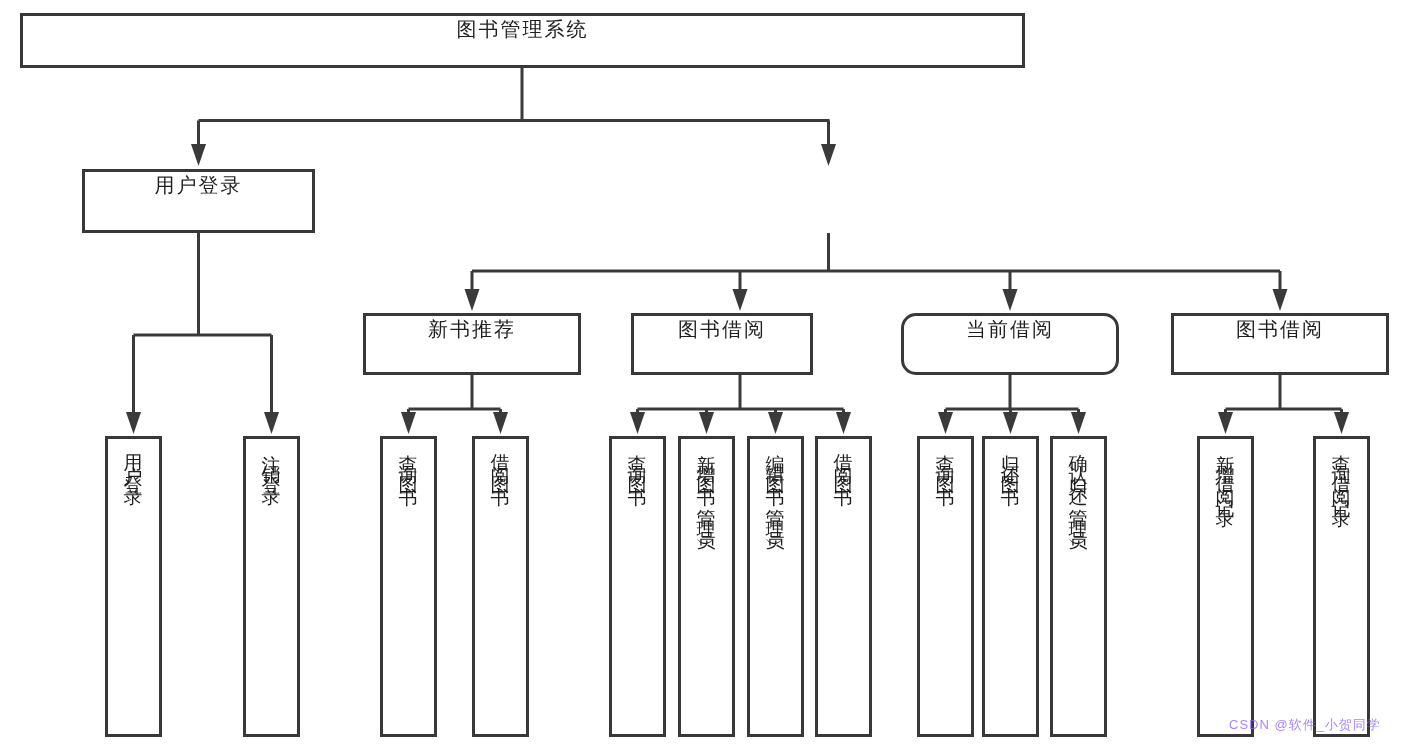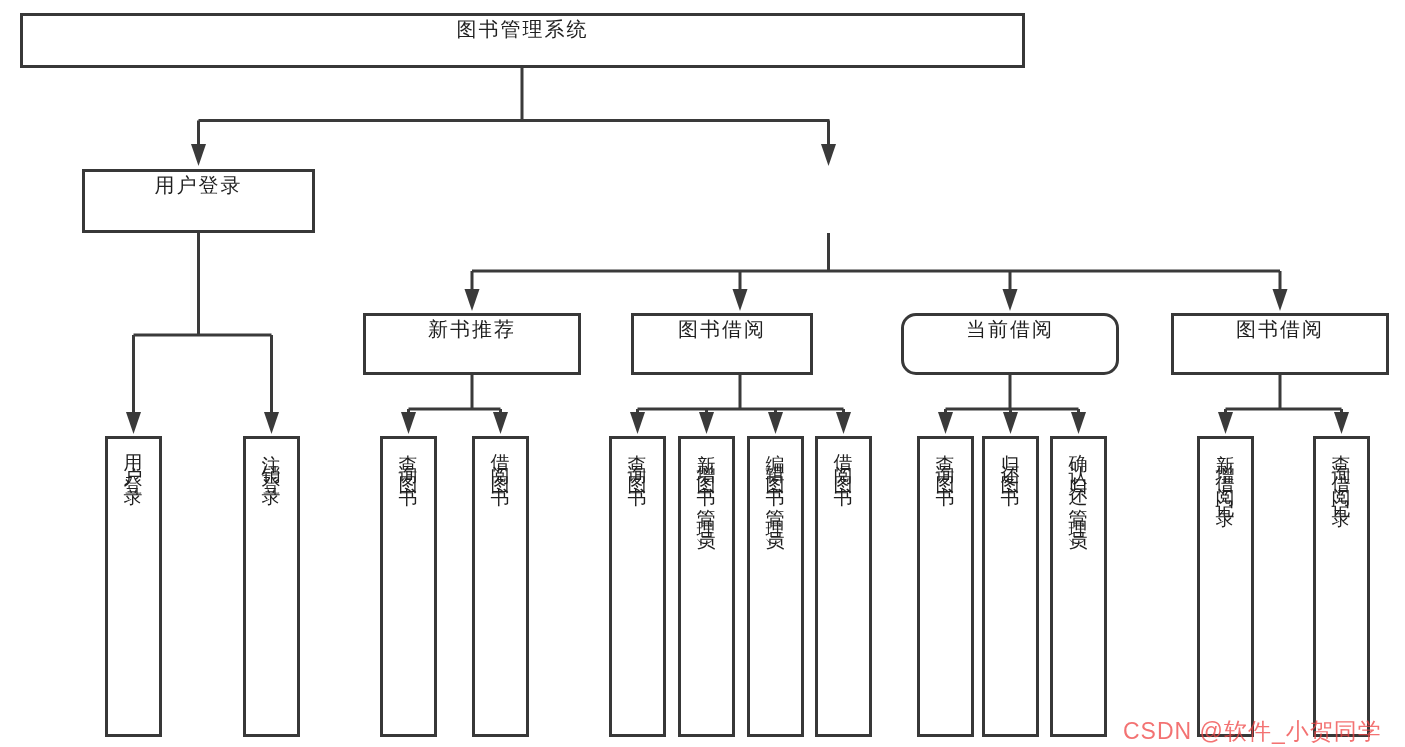--- a/index.html
+++ b/index.html
@@ -11,22 +11,22 @@
   .node{
     position:absolute;box-sizing:border-box;border:3px solid #383838;background:#fff;
     display:flex;align-items:flex-start;justify-content:center;text-align:center;
   }
   .node.h{font-size:20px;letter-spacing:2px;white-space:nowrap;}
   .node.v span{
     writing-mode:vertical-rl;text-orientation:mixed;
     font-size:19px;letter-spacing:11px;line-height:1;
   }
   .watermark{
-    position:absolute;left:1123px;top:716px;z-index:5;
-    font-size:23px;color:#ef4444;opacity:.75;white-space:nowrap;letter-spacing:1px;
+    position:absolute;left:1229px;top:716px;z-index:5;
+    font-size:13px;color:#8b5cf6;opacity:.75;white-space:nowrap;letter-spacing:1px;
   }
 </style>
 </head>
 <body>
 
 <div class="canvas">
 
   <svg class="connectors" width="1405" height="747" viewBox="0 0 1405 747">
     <g stroke="#3a3a3a" stroke-width="3" fill="none">
       <path d="M522 68 V122 M198.5 120.5 H829.5 M198.5 120.5 V146 M828.5 120.5 V146"></path>

